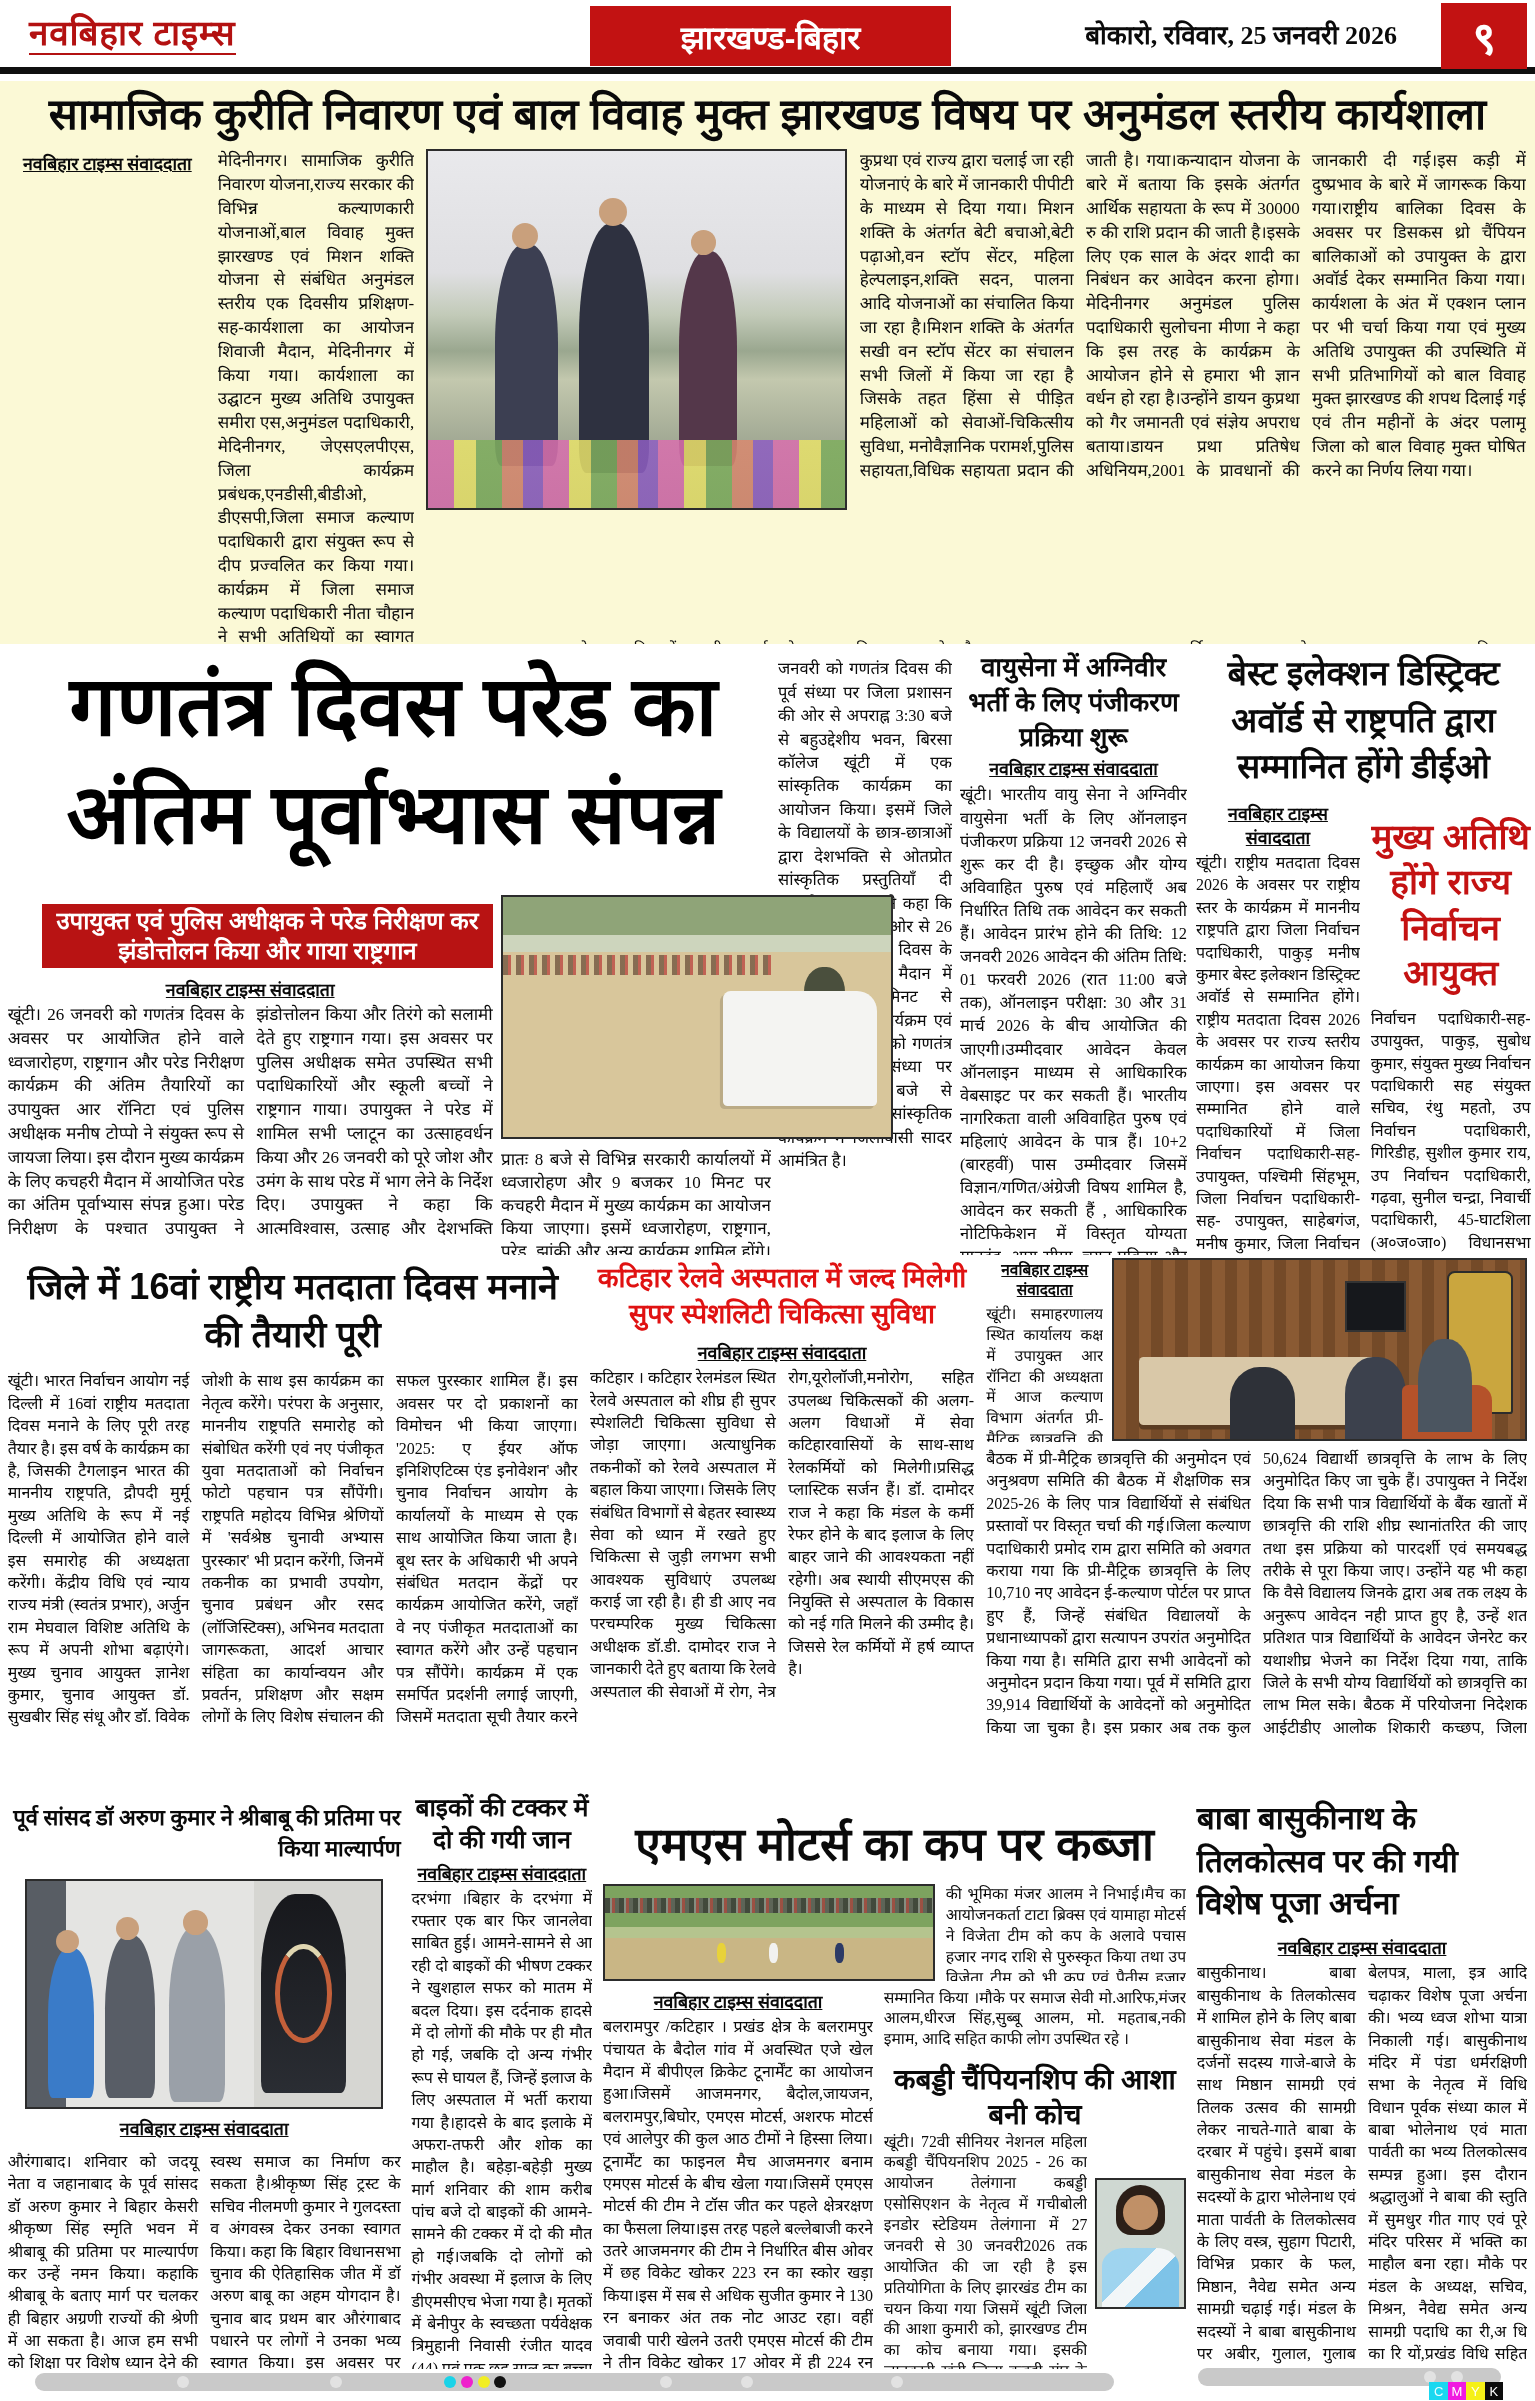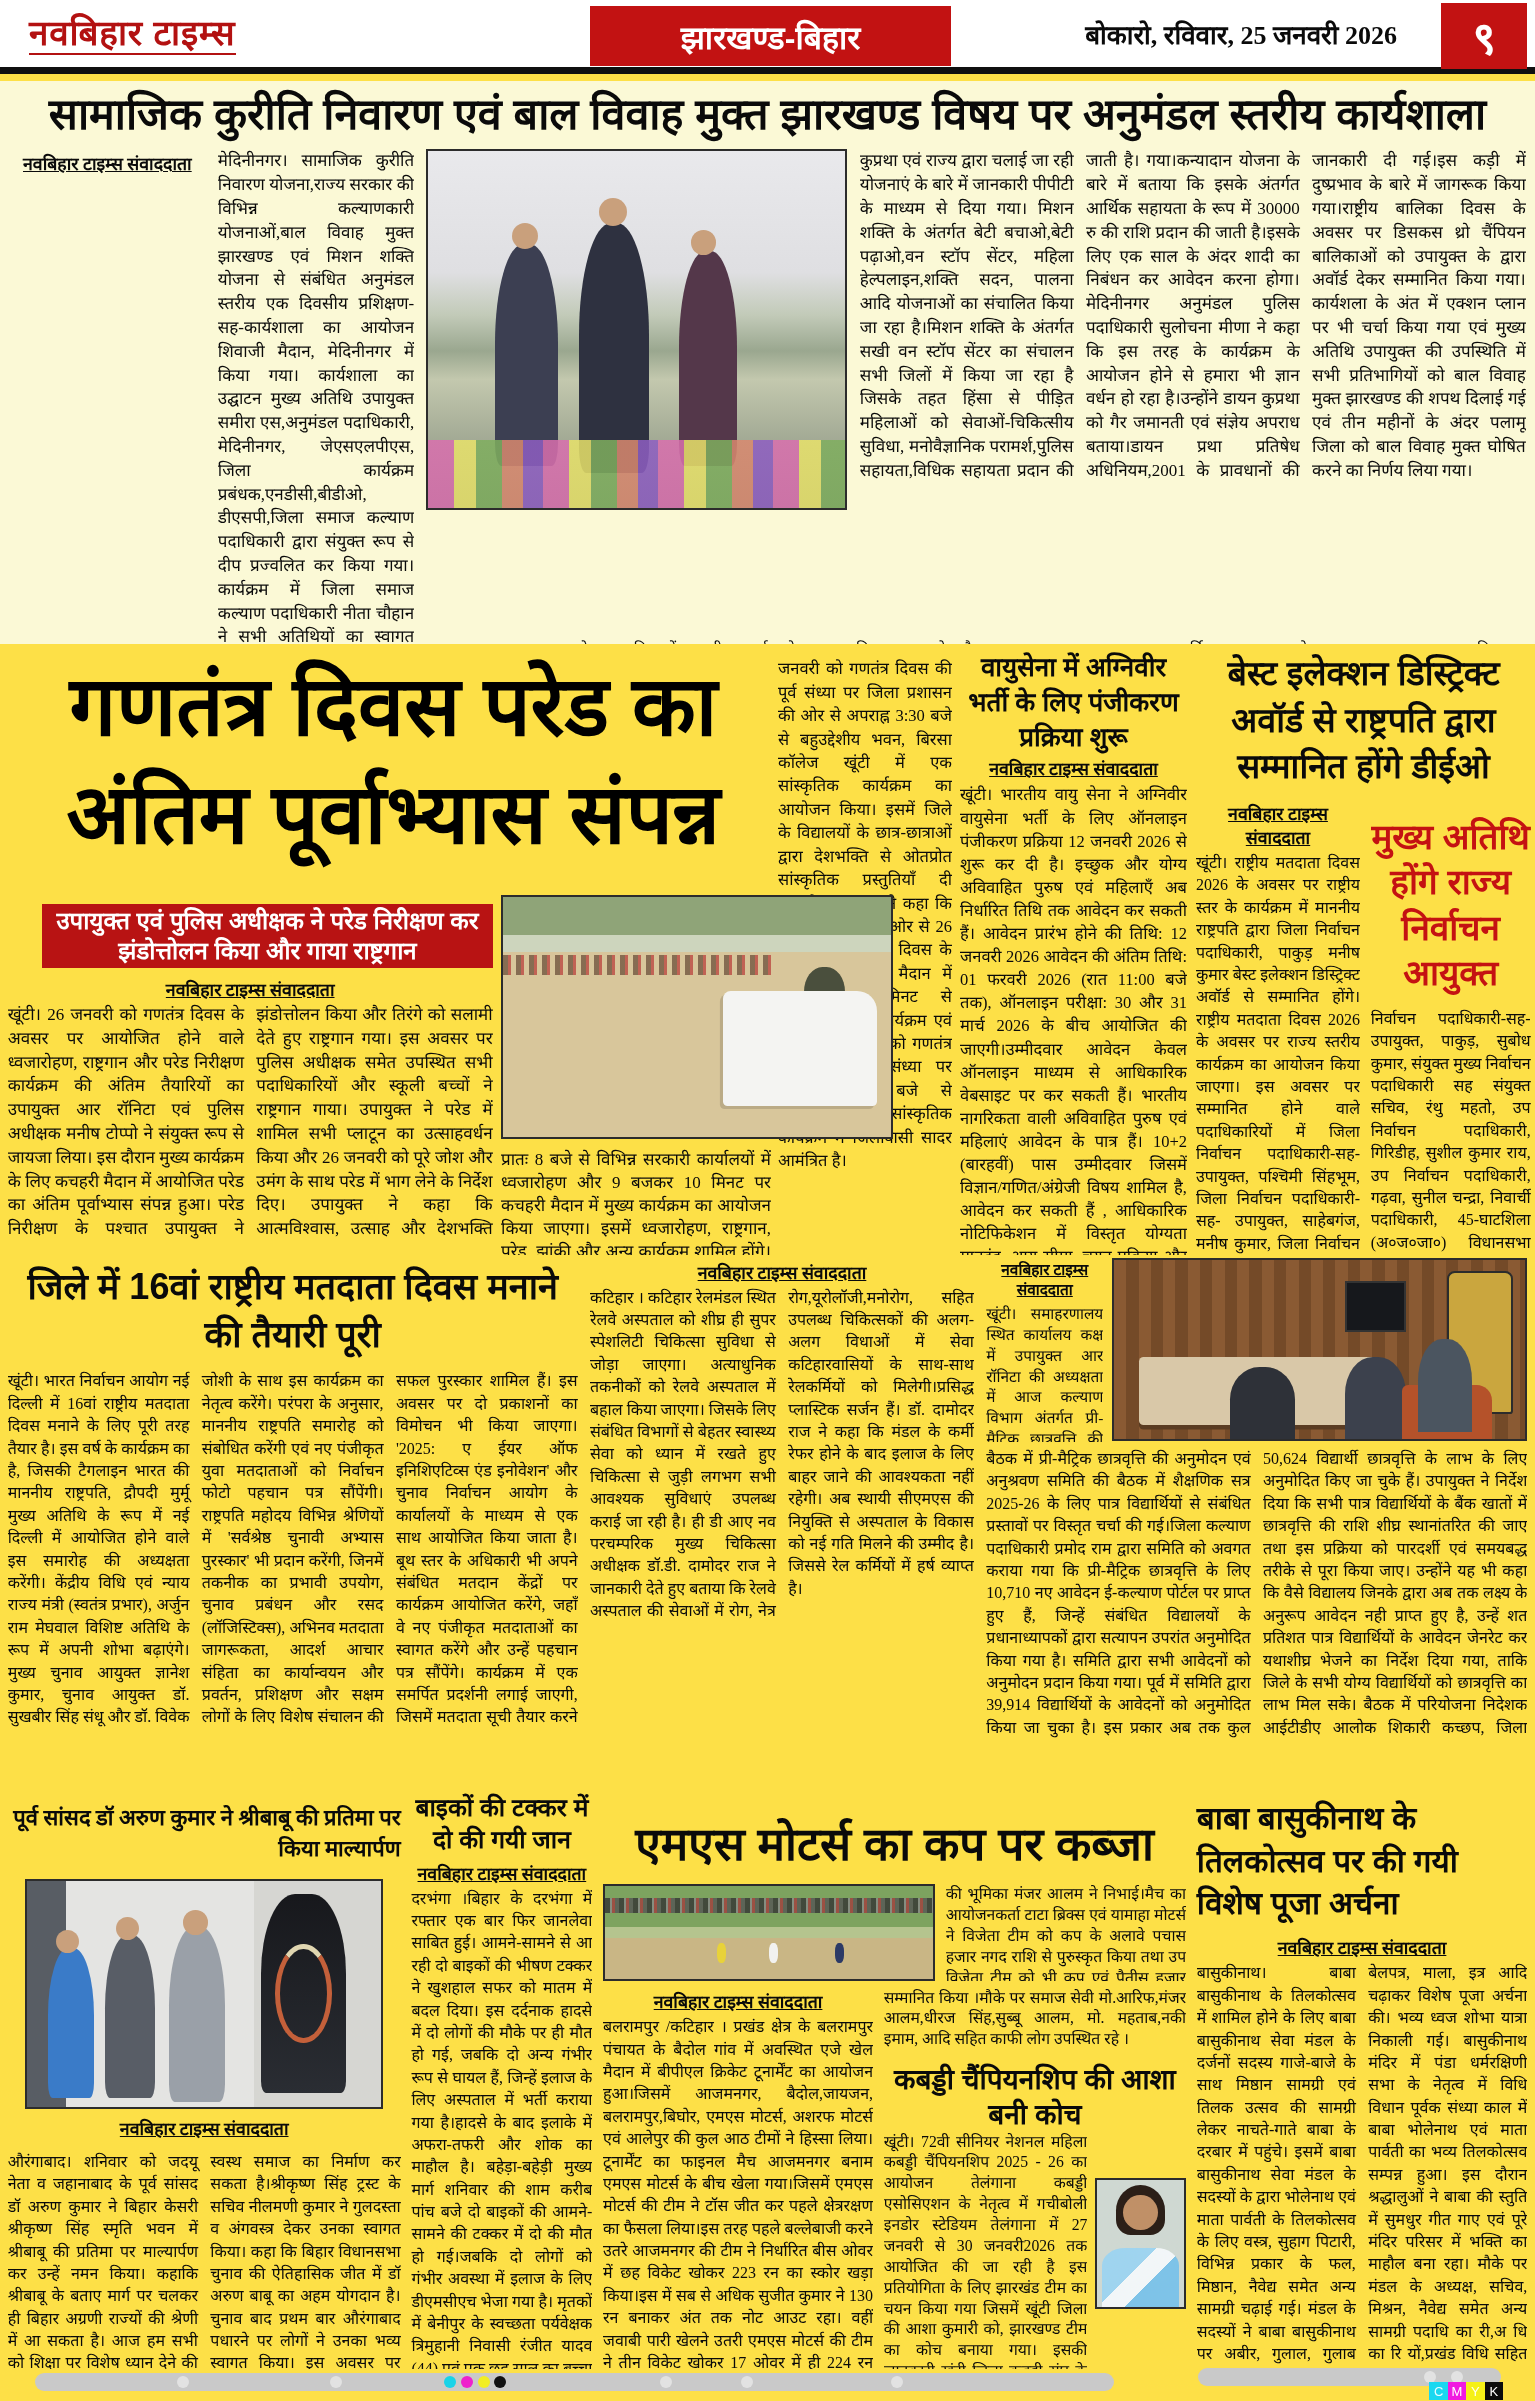--- a/index.html
+++ b/index.html
@@ -1,18 +1,18 @@
 <!DOCTYPE html>
 <html style="font-size:12.3px"><head>
 <meta charset="utf-8">
 <style>
   * { margin:0; padding:0; box-sizing:border-box; }
   html,body { background:#888; }
   #page {
-    position:relative; width:1535px; height:2401px; background:#fde047;
+    position:relative; width:1535px; height:2401px; background:#ffffff;
     font-family:"Liberation Serif","DejaVu Sans",serif; color:#0a0a0a;
     overflow:hidden; margin:0 auto;
   }
   
   #header { position:absolute; left:0; top:0; width:1535px; height:74px;
     border-bottom:7px solid #101010; background:#fff; }
   .masthead { position:absolute; left:29px; top:14px; font-size:35px; font-weight:800;
     color:#b31111; font-family:"Liberation Sans","DejaVu Sans",sans-serif; letter-spacing:0.8px;
     border-bottom:2.3px solid #b31111; line-height:1.1;}
   .section-box { position:absolute; left:590px; top:6.1px; width:361px; height:60px;
@@ -230,20 +230,21 @@
       </div>
     </div>
   </div>
 
   <div id="sec3">
     <div id="voters">
       <h2>जिले में 16वां राष्ट्रीय मतदाता दिवस मनाने की तैयारी पूरी</h2>
       <div class="bodytext">खूंटी। भारत निर्वाचन आयोग नई दिल्ली में 16वां राष्ट्रीय मतदाता दिवस मनाने के लिए पूरी तरह तैयार है। इस वर्ष के कार्यक्रम का है, जिसकी टैगलाइन भारत की माननीय राष्ट्रपति, द्रौपदी मुर्मू मुख्य अतिथि के रूप में नई दिल्ली में आयोजित होने वाले इस समारोह की अध्यक्षता करेंगी। केंद्रीय विधि एवं न्याय राज्य मंत्री (स्वतंत्र प्रभार), अर्जुन राम मेघवाल विशिष्ट अतिथि के रूप में अपनी शोभा बढ़ाएंगे।मुख्य चुनाव आयुक्त ज्ञानेश कुमार, चुनाव आयुक्त डॉ. सुखबीर सिंह संधू और डॉ. विवेक जोशी के साथ इस कार्यक्रम का नेतृत्व करेंगे। परंपरा के अनुसार, माननीय राष्ट्रपति समारोह को संबोधित करेंगी एवं नए पंजीकृत युवा मतदाताओं को निर्वाचन फोटो पहचान पत्र सौंपेंगी।राष्ट्रपति महोदय विभिन्न श्रेणियों में 'सर्वश्रेष्ठ चुनावी अभ्यास पुरस्कार' भी प्रदान करेंगी, जिनमें तकनीक का प्रभावी उपयोग, चुनाव प्रबंधन और रसद (लॉजिस्टिक्स), अभिनव मतदाता जागरूकता, आदर्श आचार संहिता का कार्यान्वयन और प्रवर्तन, प्रशिक्षण और सक्षम लोगों के लिए विशेष संचालन की सफल पुरस्कार शामिल हैं। इस अवसर पर दो प्रकाशनों का विमोचन भी किया जाएगा। '2025: ए ईयर ऑफ इनिशिएटिव्स एंड इनोवेशन' और चुनाव निर्वाचन आयोग के कार्यालयों के माध्यम से एक साथ आयोजित किया जाता है। बूथ स्तर के अधिकारी भी अपने संबंधित मतदान केंद्रों पर कार्यक्रम आयोजित करेंगे, जहाँ वे नए पंजीकृत मतदाताओं का स्वागत करेंगे और उन्हें पहचान पत्र सौंपेंगे। कार्यक्रम में एक समर्पित प्रदर्शनी लगाई जाएगी, जिसमें मतदाता सूची तैयार करने और चुनाव संचालन सहित चुनावों के विभिन्न पहलुओं को प्रदर्शित किया जाएगा।</div>
     </div>
     <div id="railway">
+      <h2>कटिहार रेलवे अस्पताल में जल्द मिलेगी सुपर स्पेशलिटी चिकित्सा सुविधा</h2>
       <div class="byline">नवबिहार टाइम्स संवाददाता</div>
       <div class="bodytext">कटिहार । कटिहार रेलमंडल स्थित रेलवे अस्पताल को शीघ्र ही सुपर स्पेशलिटी चिकित्सा सुविधा से जोड़ा जाएगा। अत्याधुनिक तकनीकों को रेलवे अस्पताल में बहाल किया जाएगा। जिसके लिए संबंधित विभागों से बेहतर स्वास्थ्य सेवा को ध्यान में रखते हुए चिकित्सा से जुड़ी लगभग सभी आवश्यक सुविधाएं उपलब्ध कराई जा रही है। ही डी आए नव परचम्परिक मुख्य चिकित्सा अधीक्षक डॉ.डी. दामोदर राज ने जानकारी देते हुए बताया कि रेलवे अस्पताल की सेवाओं में रोग, नेत्र रोग,यूरोलॉजी,मनोरोग, सहित उपलब्ध चिकित्सकों की अलग-अलग विधाओं में सेवा कटिहारवासियों के साथ-साथ रेलकर्मियों को मिलेगी।प्रसिद्ध प्लास्टिक सर्जन हैं। डॉ. दामोदर राज ने कहा कि मंडल के कर्मी रेफर होने के बाद इलाज के लिए बाहर जाने की आवश्यकता नहीं रहेगी। अब स्थायी सीएमएस की नियुक्ति से अस्पताल के विकास को नई गति मिलने की उम्मीद है। जिससे रेल कर्मियों में हर्ष व्याप्त है।</div>
     </div>
     <div id="scholar">
       <div id="scholar-row">
         <div id="scholar-intro">
           <div class="byline" style="font-size:15.4px;">नवबिहार टाइम्स संवाददाता</div>
           <span>खूंटी। समाहरणालय स्थित कार्यालय कक्ष में उपायुक्त आर रॉनिटा की अध्यक्षता में आज कल्याण विभाग अंतर्गत प्री-मैट्रिक छात्रवृत्ति की अनुमोदन एवं अनुश्रवण समिति की बैठक आयोजित की गई।</span>
         </div>
         <div id="meeting-photo" class="photo">

